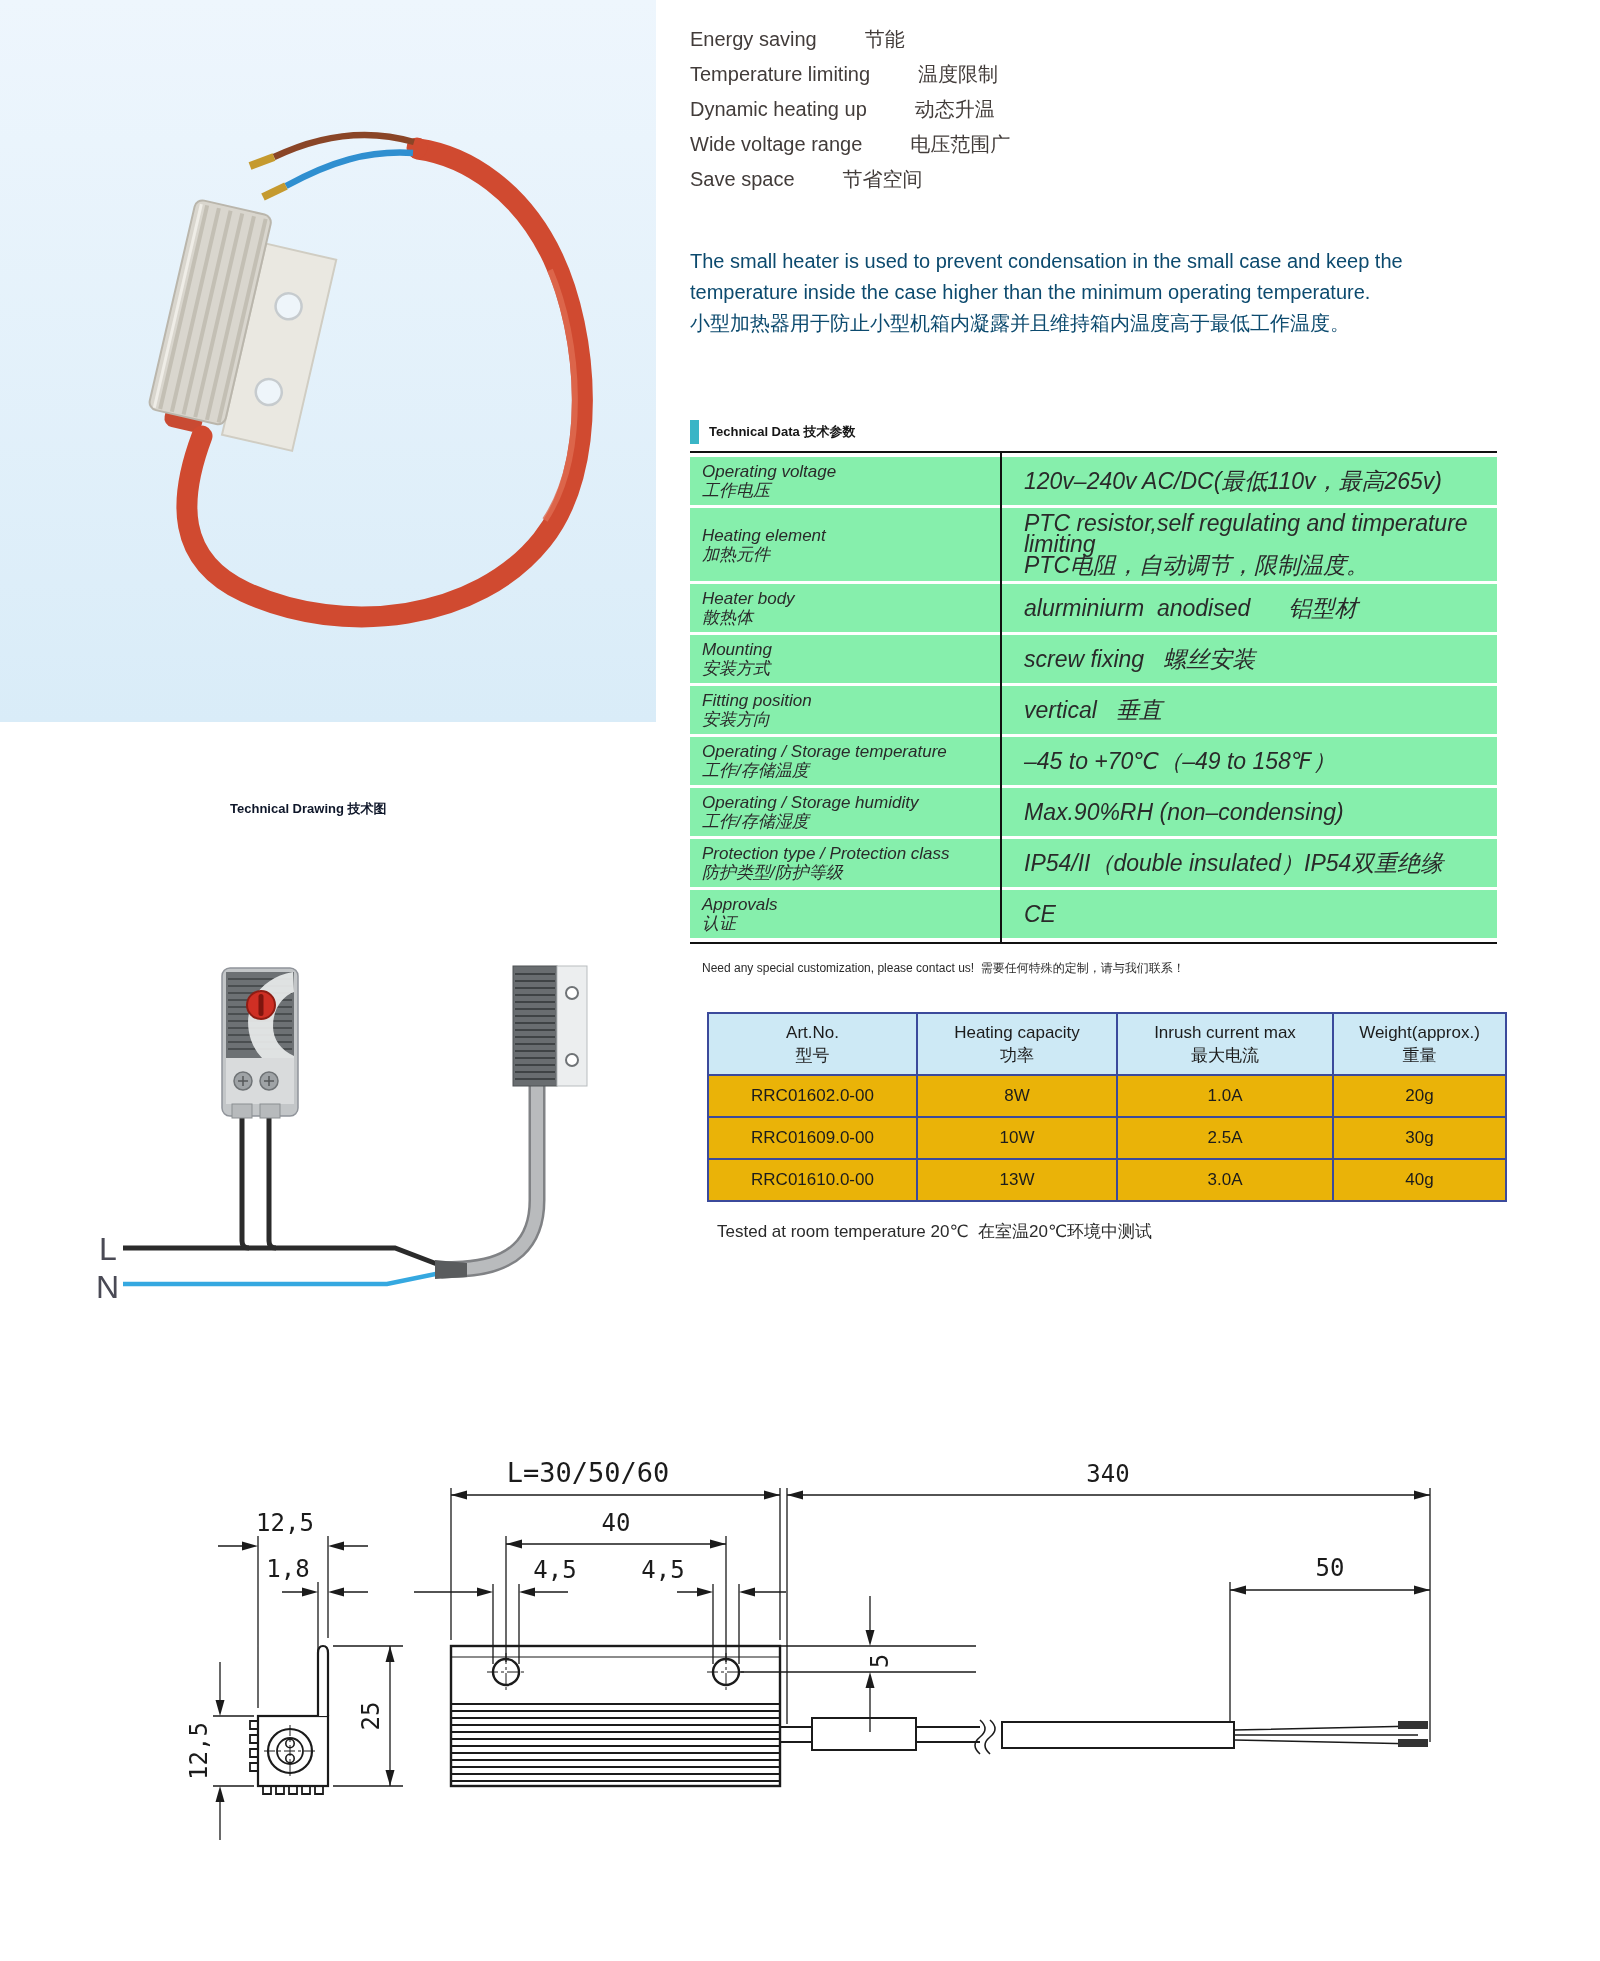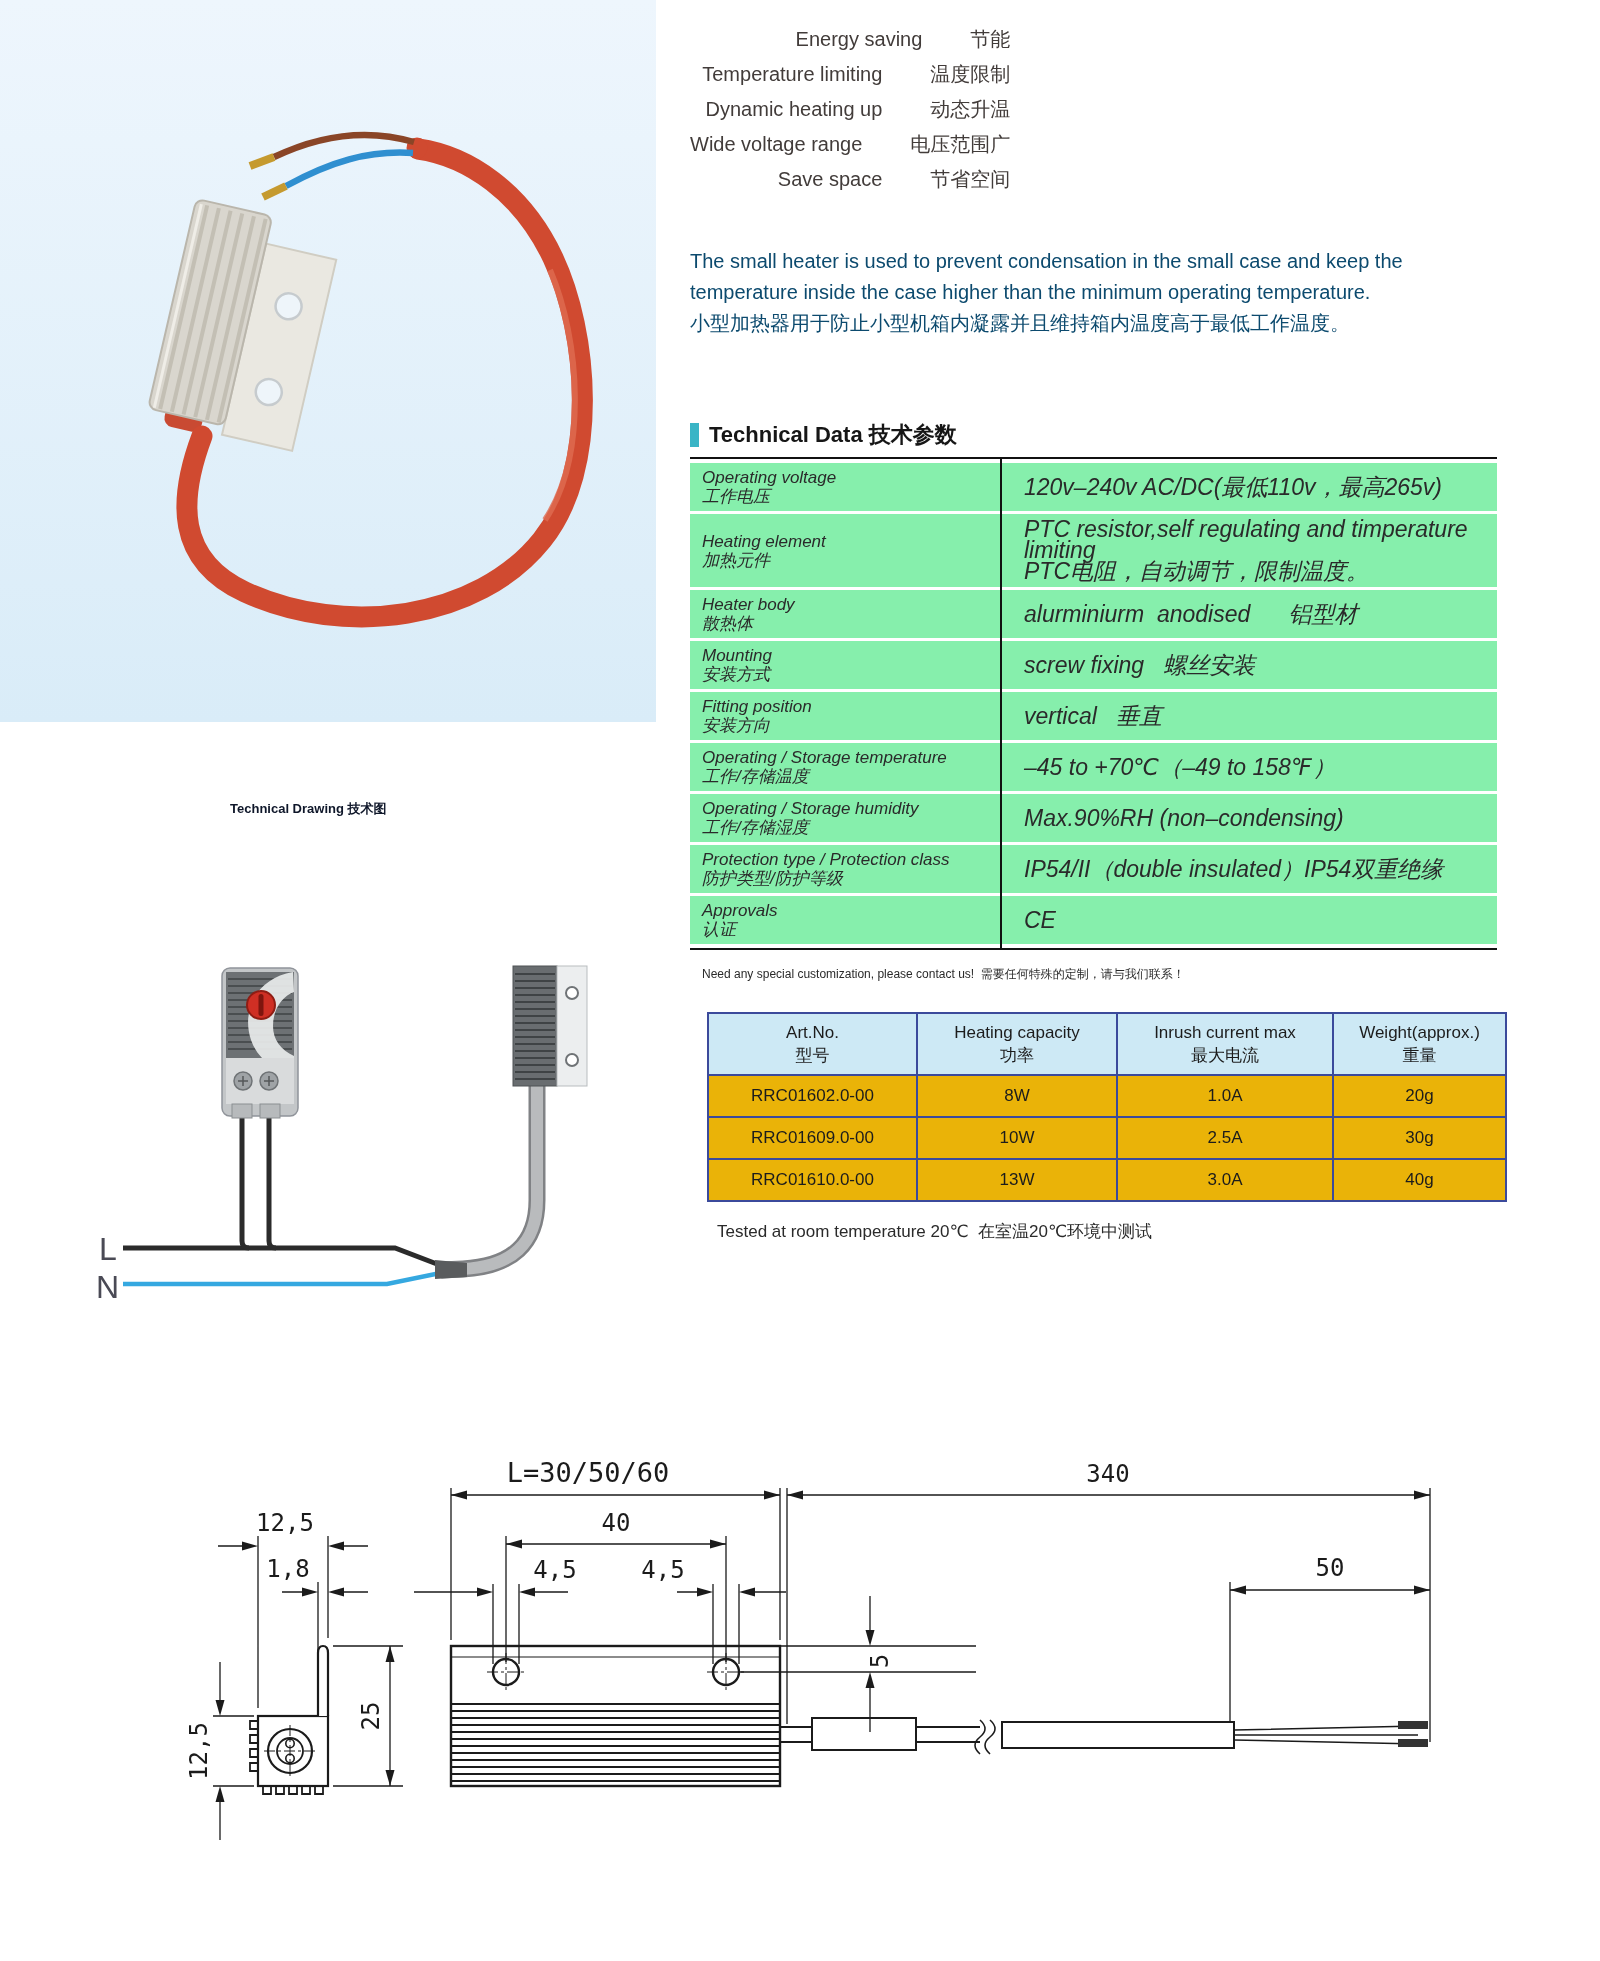--- a/index.html
+++ b/index.html
@@ -4,30 +4,30 @@
 <style>
   html,body{margin:0;padding:0;background:#ffffff;}
   body{font-family:"Liberation Sans","DejaVu Sans",sans-serif;color:#3c3634;}
   .page{position:relative;width:1600px;height:1961px;background:#fff;overflow:hidden;}
 
   
   .photo-panel{position:absolute;left:0;top:0;width:656px;height:722px;}
   .photo-caption{position:absolute;left:230px;top:800px;font-size:13px;font-weight:600;color:#0f172a;}
 
   
-  .features{position:absolute;left:690px;top:28px;list-style:none;margin:0;padding:0;font-size:20px;color:#423c3a;text-align:right;}
+  .features{position:absolute;left:690px;top:28px;list-style:none;margin:0;padding:0;font-size:20px;color:#423c3a;}
   .features li{margin-bottom:13px;line-height:22px;}
   .features .zh{margin-left:48px;}
 
   
   .description{position:absolute;left:690px;top:246px;font-size:20px;line-height:31px;color:#0c4a6e;width:840px;}
 
   
   .td-section{position:absolute;left:690px;top:420px;width:807px;}
-  .td-header{display:flex;align-items:center;gap:10px;font-size:22px;font-weight:bold;color:#161616;margin-bottom:7px;}
+  .td-header{display:flex;align-items:center;gap:10px;font-size:13px;font-weight:bold;color:#161616;margin-bottom:7px;}
   .teal-bar{display:inline-block;width:9px;height:24px;background:#3ab5c6;}
   .td-table{position:relative;border-top:2.5px solid #111;border-bottom:2.5px solid #111;padding:4px 0;}
   .td-divider{position:absolute;left:310px;top:0;bottom:0;width:2px;background:#111;}
   .td-row{display:grid;grid-template-columns:310px 1fr;background:#86efac;min-height:41px;margin-bottom:3px;font-style:italic;}
   .td-row:last-child{margin-bottom:0;}
   .td-lab{padding:5px 10px 5px 12px;font-size:17px;line-height:19px;display:flex;flex-direction:column;justify-content:center;color:#2a2a2a;}
   .td-val{padding:5px 10px 5px 24px;font-size:23px;line-height:21px;display:flex;flex-direction:column;justify-content:center;color:#2a2a2a;white-space:pre-wrap;}
   .td-note{margin-top:16px;padding-left:12px;font-size:12px;color:#2a2a2a;white-space:pre-wrap;}
 
   

